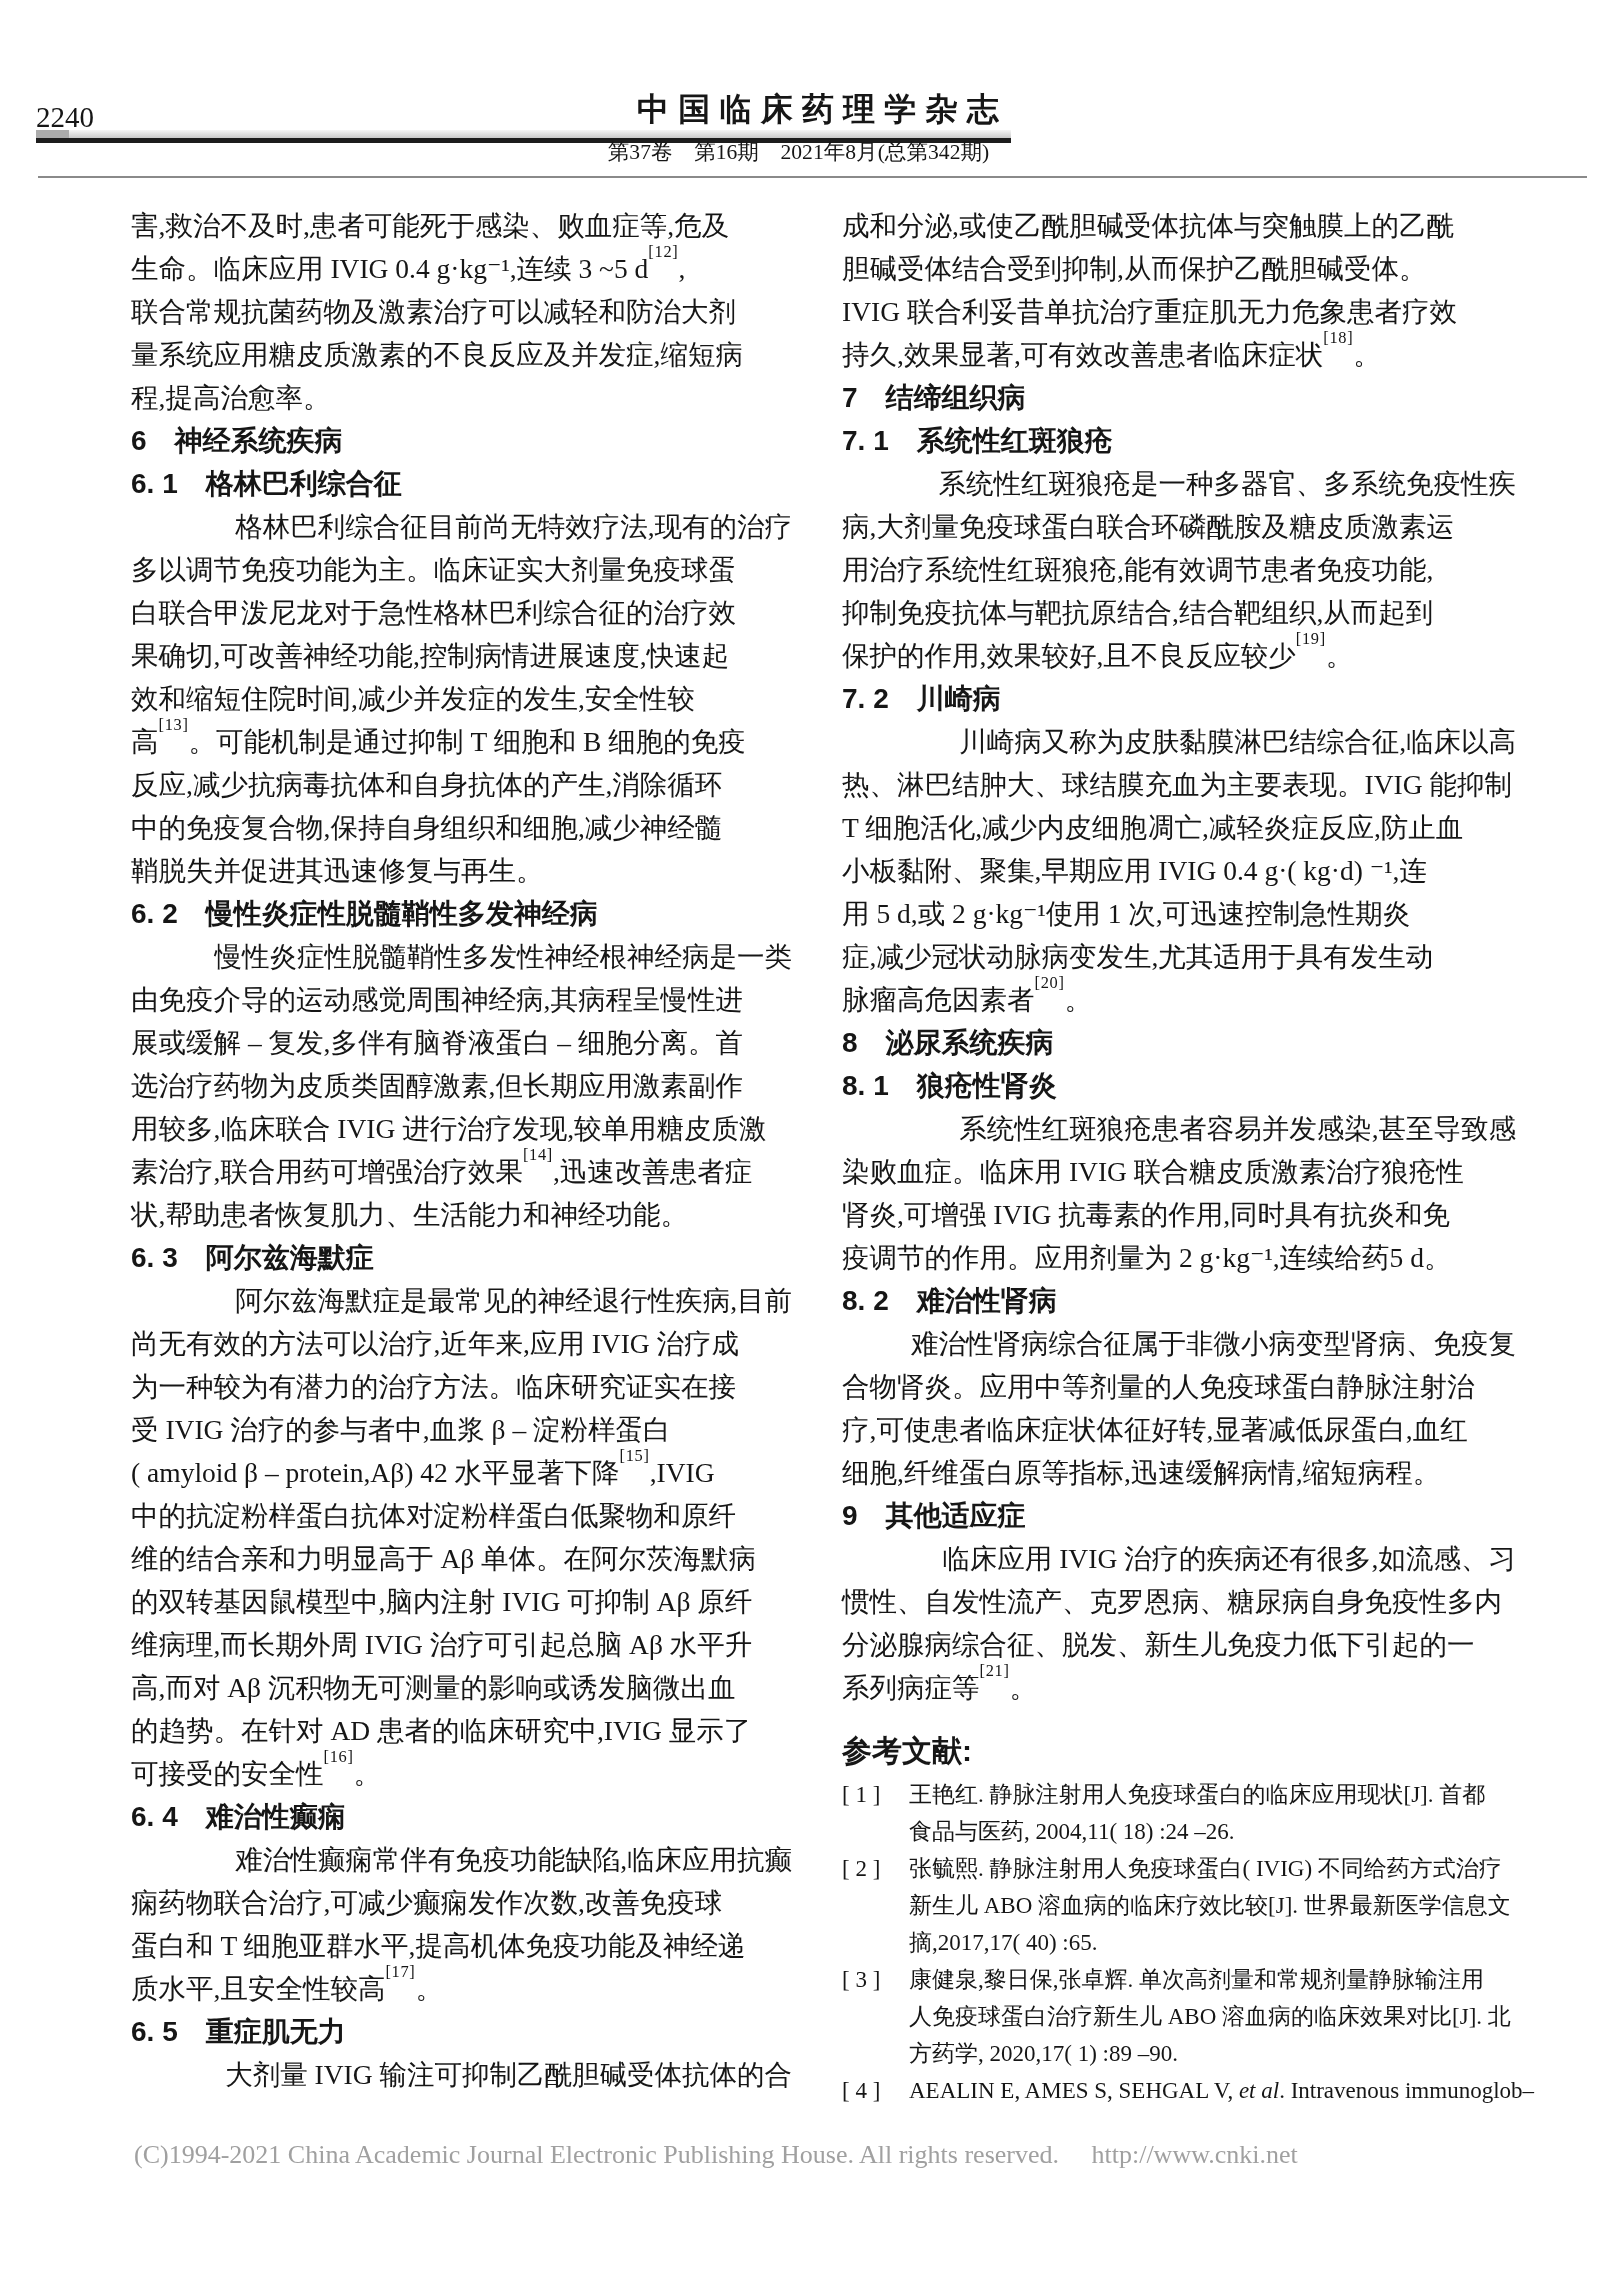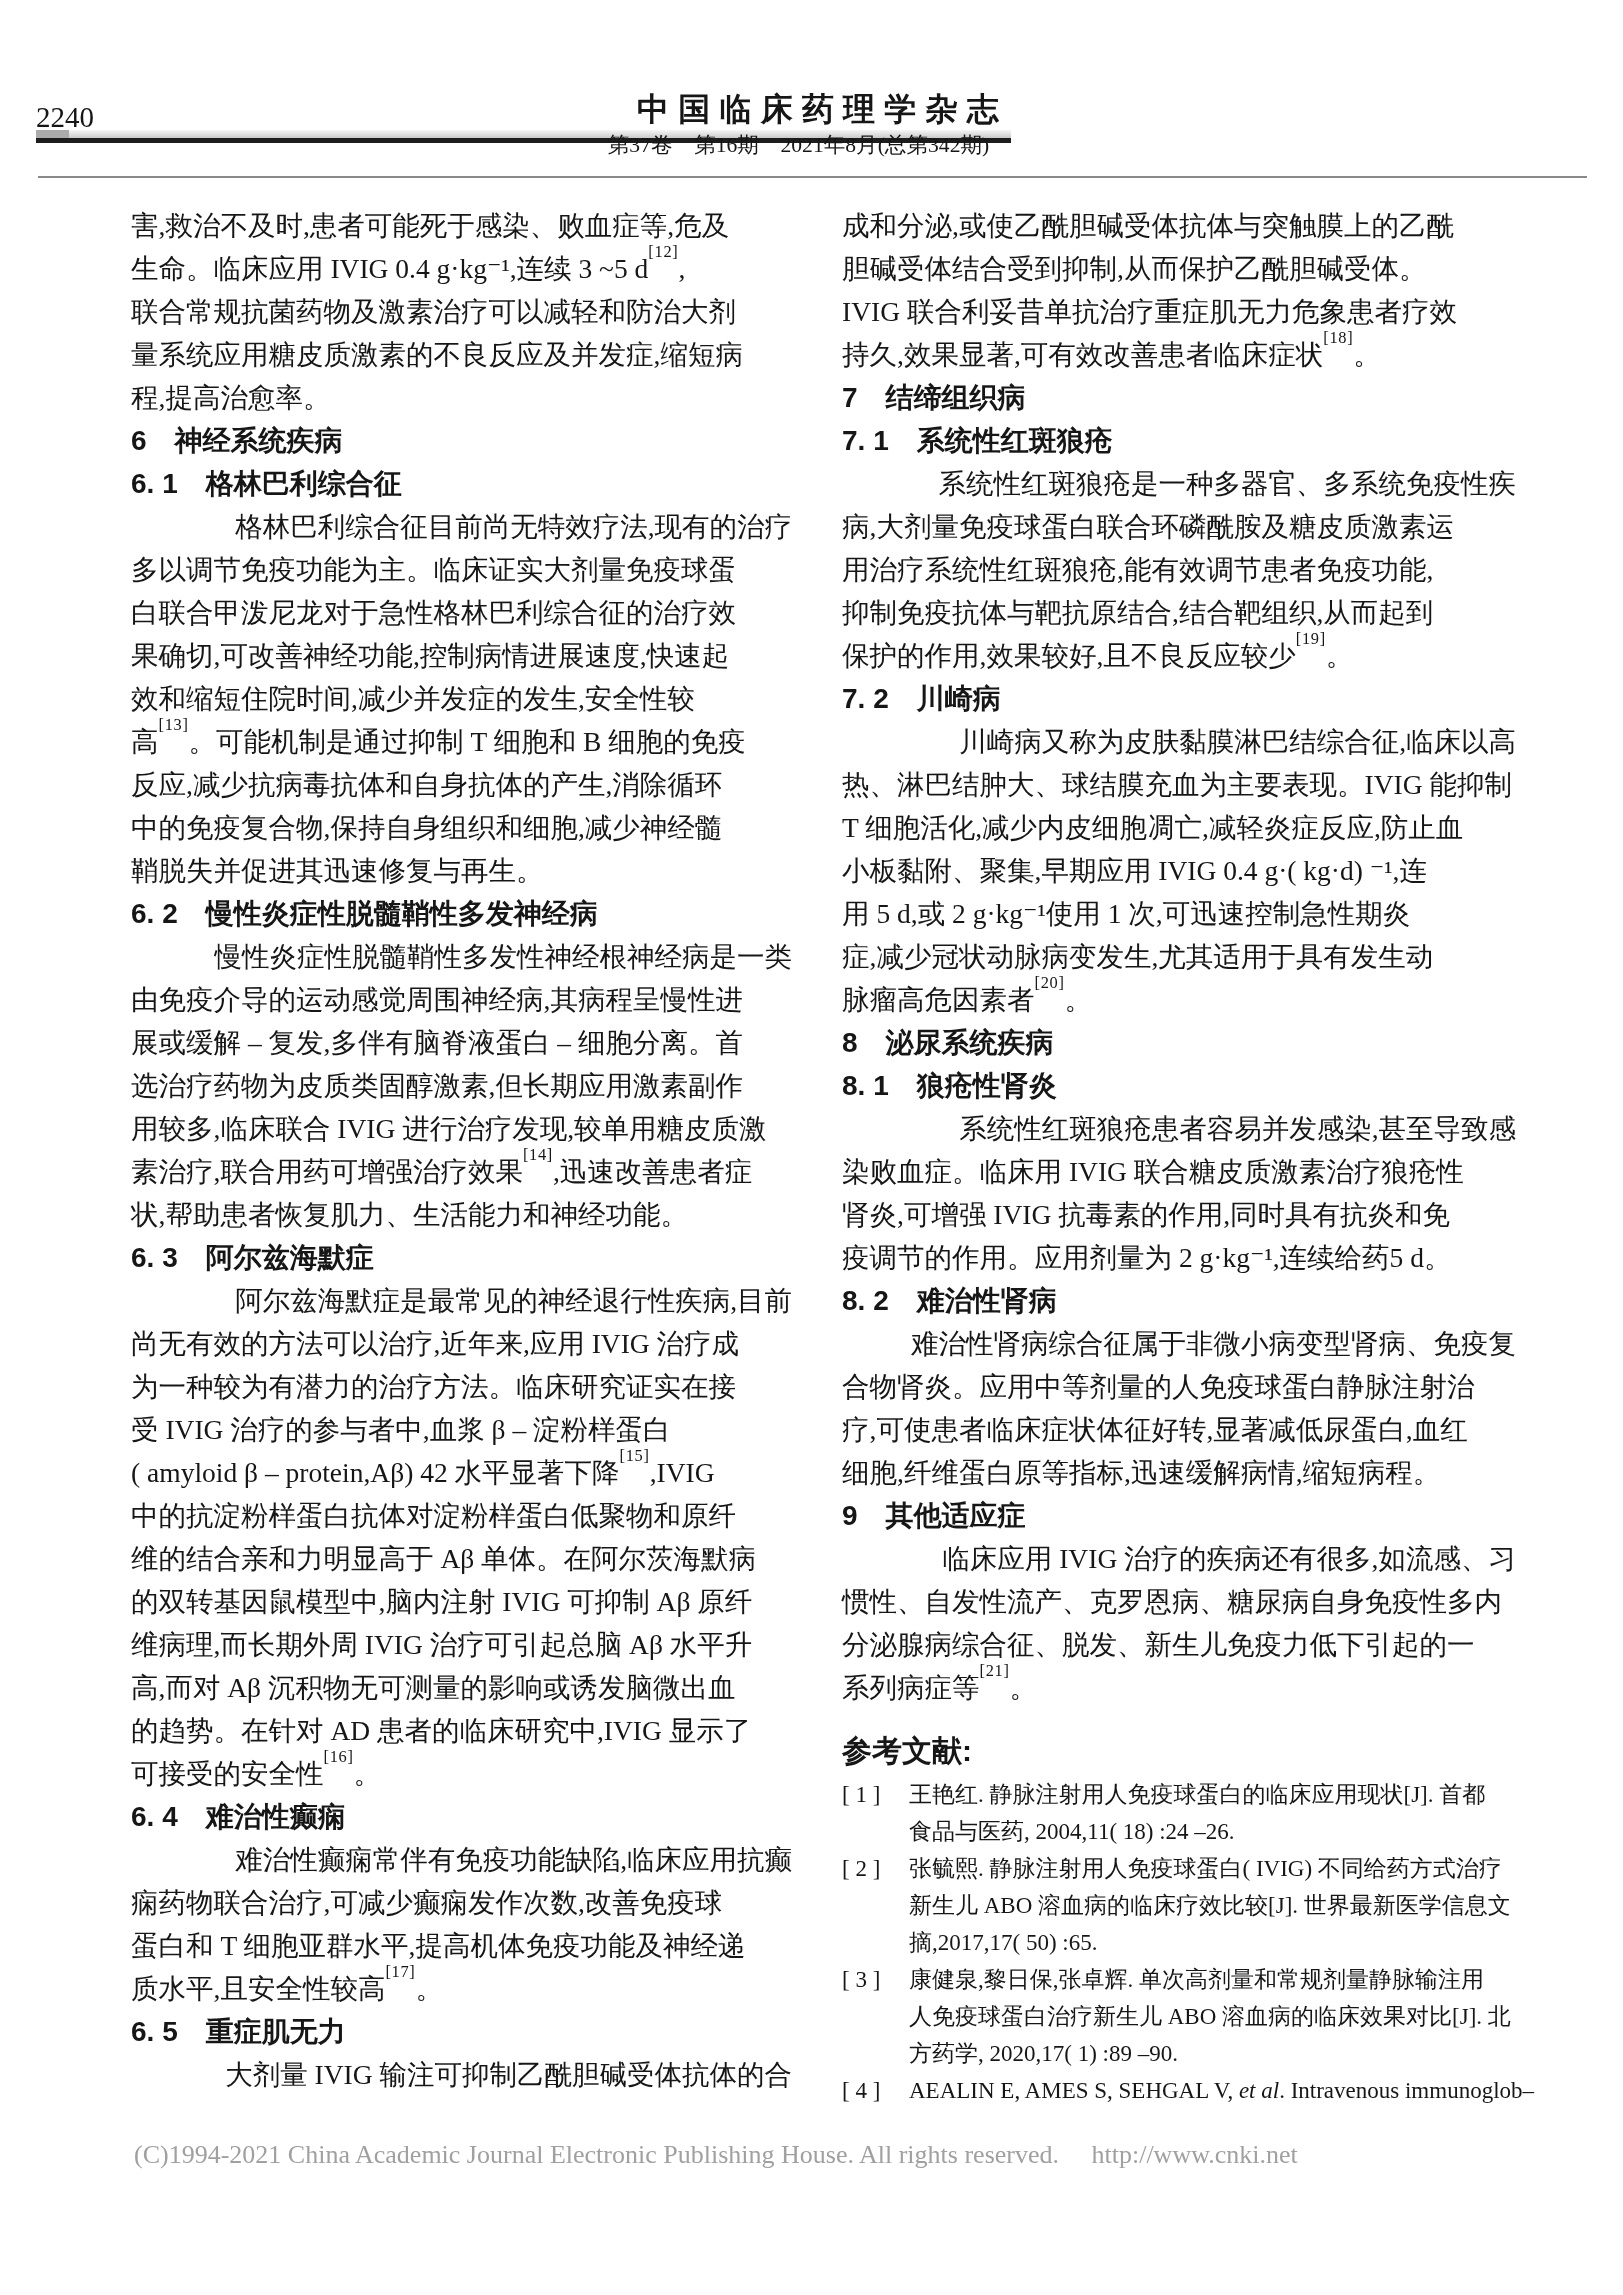--- a/index.html
+++ b/index.html
@@ -9,21 +9,21 @@
     overflow:hidden;
   }
   
   #page-number{position:absolute;left:36px;top:102px;font-size:29px;line-height:31px;}
   #journal-title{position:absolute;left:0;right:0;top:92px;text-align:center;
     font-size:32px;line-height:35px;font-weight:700;letter-spacing:9.2px;margin-left:22px;}
   #rule-bar{position:absolute;left:36px;top:130px;width:975px;height:8.5px;
     background:linear-gradient(180deg,#f6f6f6 0%,#d9d9d9 60%,#c4c4c4 100%);}
   #rule-bar .rule-end{position:absolute;left:0;top:0;width:33px;height:8.5px;background:#ababab;}
   #rule-dark{position:absolute;left:36px;top:138px;width:975px;height:4.6px;background:#1d1d1d;}
-  #issue-line{position:absolute;left:0;right:26px;top:132px;text-align:center;
+  #issue-line{position:absolute;left:0;right:26px;top:139px;text-align:center;
     font-size:21.6px;line-height:26px;}
   #divider{position:absolute;left:38px;top:176px;width:1549px;height:2px;background:#8a8a8a;}
   
   .col{position:absolute;top:204px;}
   #col-left{left:131px;width:661px;}
   #col-right{left:842px;width:674px;}
   .ln{height:43px;line-height:43px;font-size:27.5px;white-space:nowrap;}
   .ln.ind{padding-left:56px;text-align:right;}
   .ln.h{font-family:"Liberation Sans","DejaVu Sans",sans-serif;font-weight:700;font-size:28px;}
   sup{font-size:16.4px;line-height:0;position:relative;top:-10.5px;letter-spacing:0.7px;}
@@ -144,21 +144,21 @@
 
       <div class="ref">
         <span class="refnum">[ 1 ]</span>
         <div class="refline"><span>王艳红. 静脉注射用人免疫球蛋白的临床应用现状[J]. 首都</span></div>
         <div class="refline"><span>食品与医药, 2004,11( 18) :24 –26.</span></div>
       </div>
       <div class="ref">
         <span class="refnum">[ 2 ]</span>
         <div class="refline"><span>张毓熙. 静脉注射用人免疫球蛋白( IVIG) 不同给药方式治疗</span></div>
         <div class="refline"><span>新生儿 ABO 溶血病的临床疗效比较[J]. 世界最新医学信息文</span></div>
-        <div class="refline"><span>摘,2017,17( 50) :65.</span></div>
+        <div class="refline"><span>摘,2017,17( 40) :65.</span></div>
       </div>
       <div class="ref">
         <span class="refnum">[ 3 ]</span>
         <div class="refline"><span>康健泉,黎日保,张卓辉. 单次高剂量和常规剂量静脉输注用</span></div>
         <div class="refline"><span>人免疫球蛋白治疗新生儿 ABO 溶血病的临床效果对比[J]. 北</span></div>
         <div class="refline"><span>方药学, 2020,17( 1) :89 –90.</span></div>
       </div>
       <div class="ref">
         <span class="refnum">[ 4 ]</span>
         <div class="refline"><span>AEALIN E, AMES S, SEHGAL V, </span><span class="it">et al</span><span>.  Intravenous immunoglob–</span></div>

